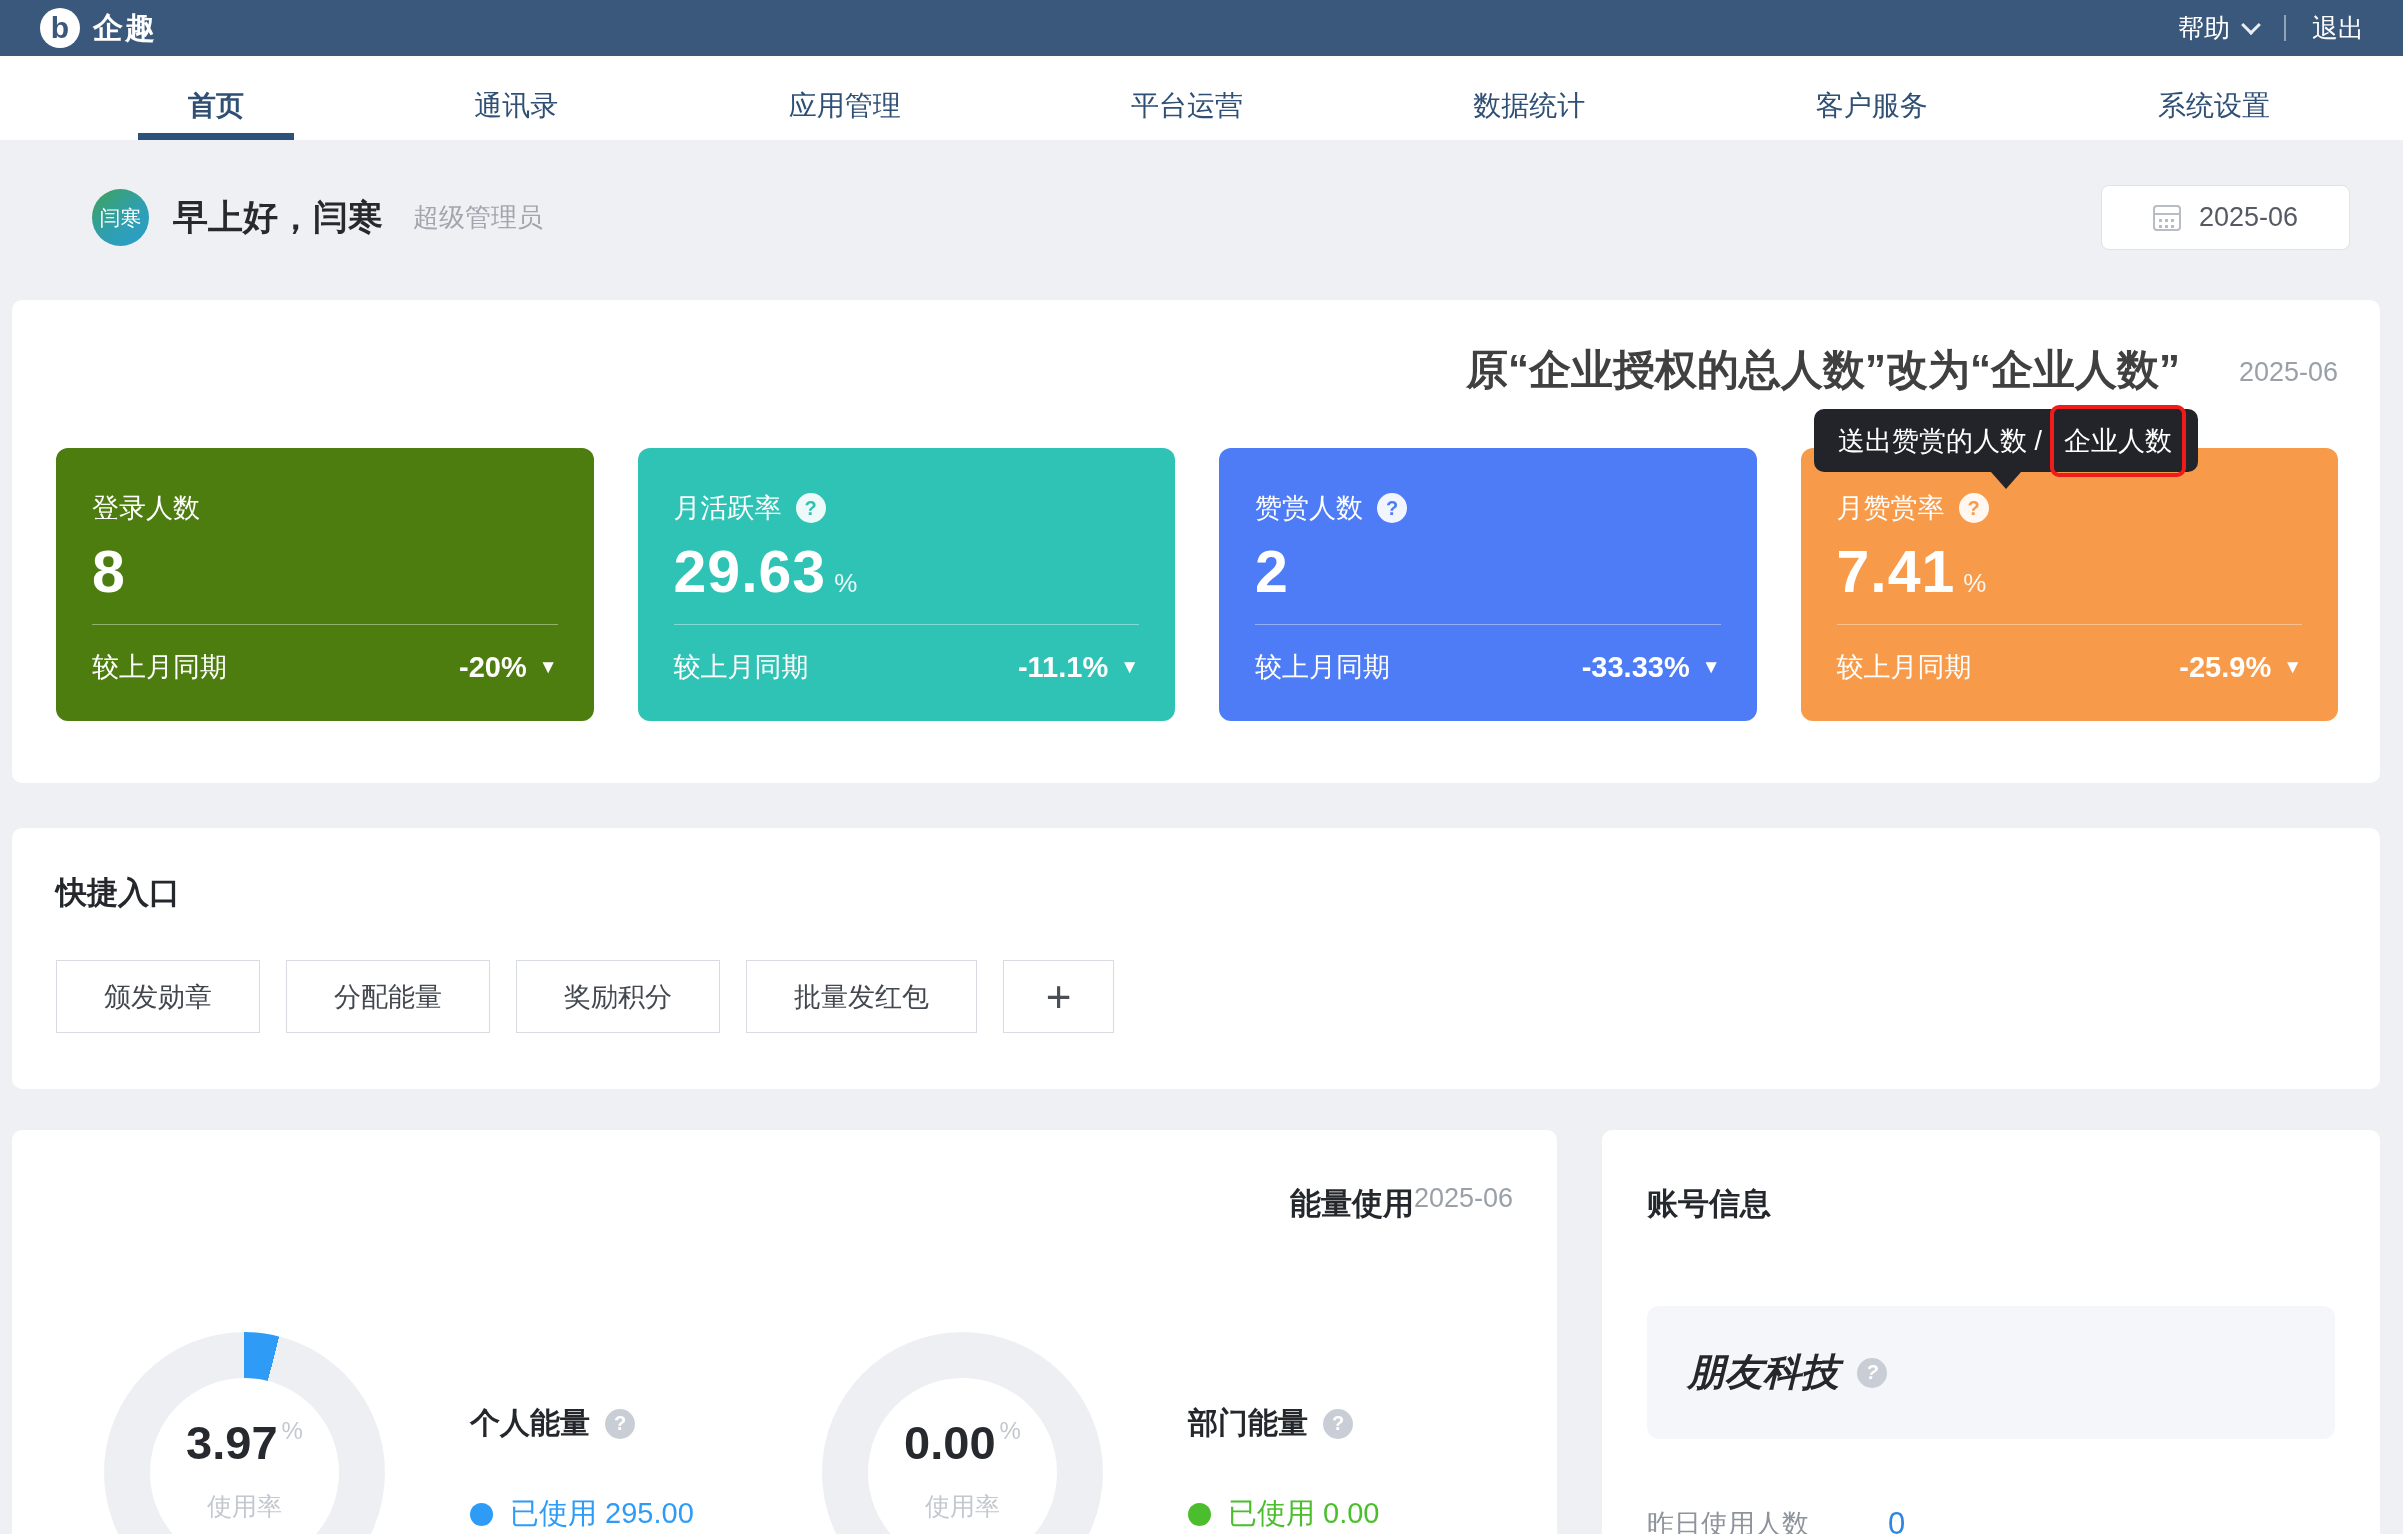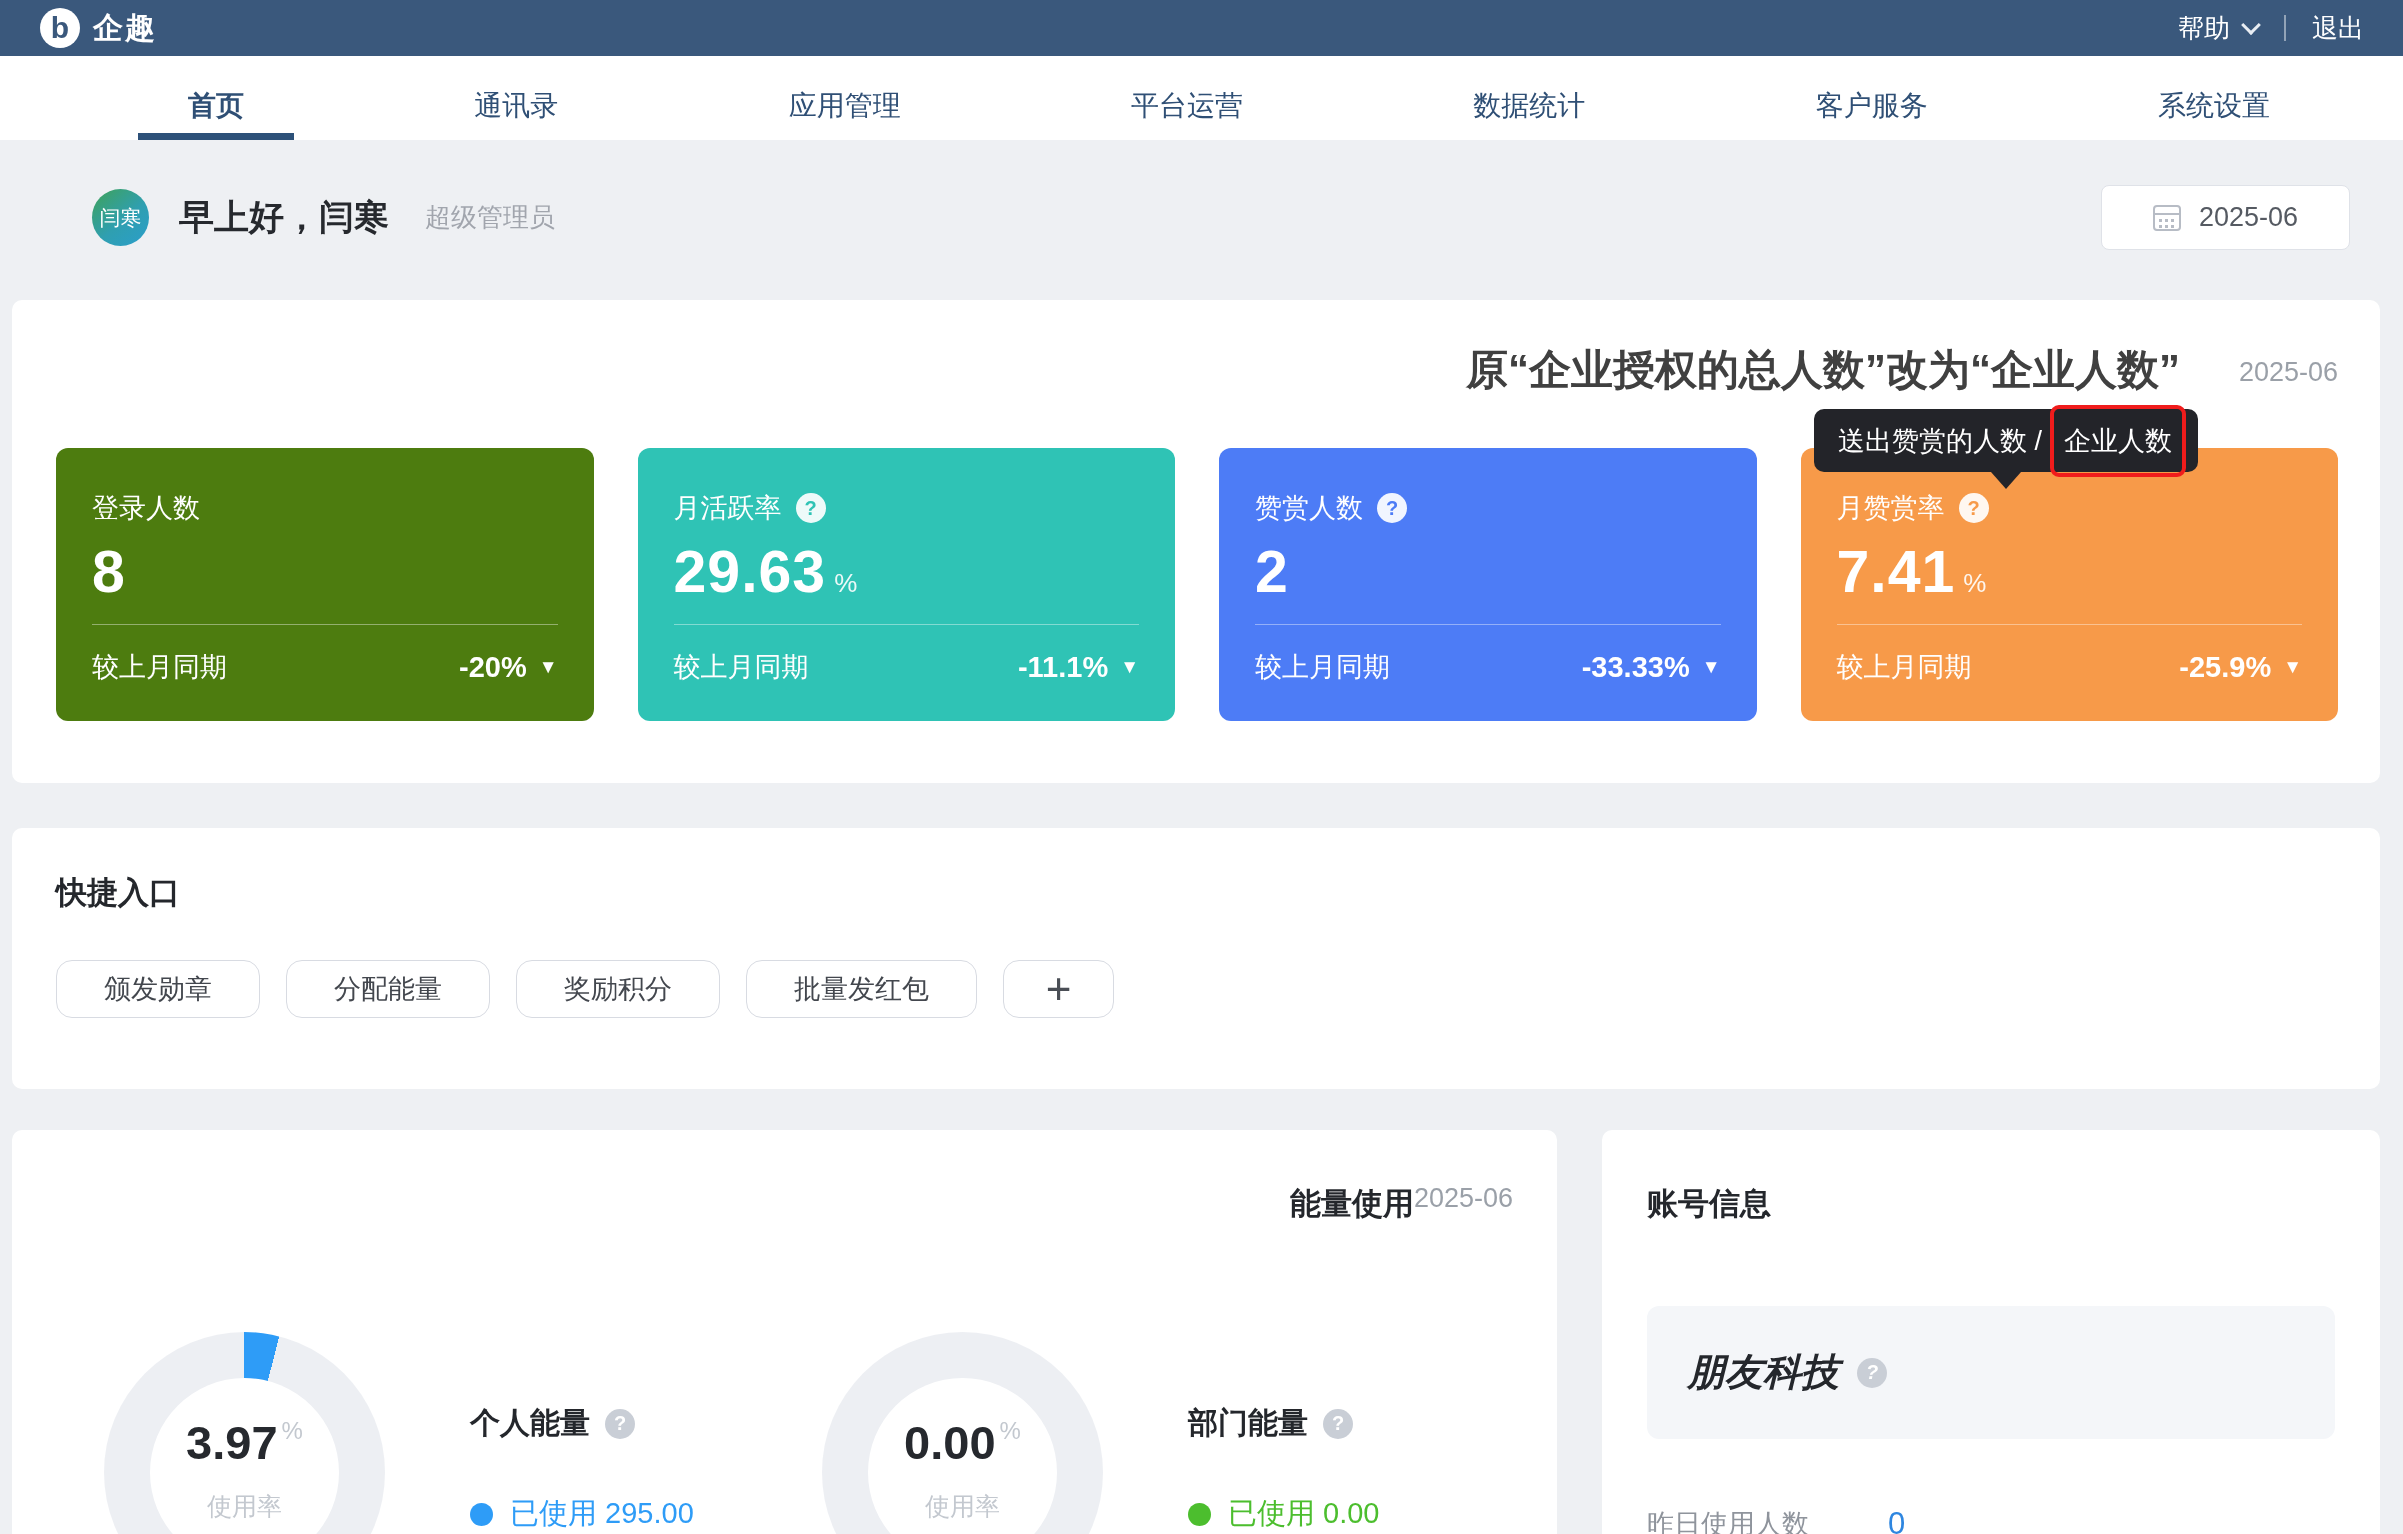--- a/index.html
+++ b/index.html
@@ -21,21 +21,21 @@
   .top-link { display:flex; align-items:center; cursor:pointer; }
   
   .navbar { height:84px; background:#fff; display:flex; justify-content:space-between;
     padding:16px 134px 0 188px; }
   .tab { position:relative; display:flex; align-items:center; font-size:28px; color:#2f4f75; cursor:pointer; }
   .tab.active { font-weight:bold; }
   .tab.active::after { content:""; position:absolute; left:50%; transform:translateX(-50%);
     bottom:0; width:156px; height:7px; background:#2d5179; }
   
   .content { padding:0 24px 0 12px; }
-  .greeting { margin-top:44px; display:flex; align-items:center; padding-left:80px; height:67px;gap:6px; }
+  .greeting { margin-top:44px; display:flex; align-items:center; padding-left:80px; height:67px; }
   .avatar { width:57px; height:57px; border-radius:50%; flex:none;
     background:linear-gradient(140deg,#3fa257 0%,#2f9fb0 55%,#2a9ecb 100%);
     color:#fff; font-size:21px; display:flex; align-items:center; justify-content:center; }
   .greet-title { font-size:35px; font-weight:bold; margin-left:24px; color:#26292e; }
   .greet-role { font-size:26px; color:#a1a5ad; margin-left:30px; }
   .date-box { margin-left:auto; margin-right:30px; width:249px; height:65px; background:#fff;
     border:1px solid #dfe2e8; border-radius:8px; display:flex; align-items:center; justify-content:center;
     gap:18px; font-size:27px; color:#555a62; cursor:pointer; }
   .cal-icon { width:28px; height:26px; border:2px solid #b7bcc5; border-radius:4px; position:relative; }
   .cal-icon::before { content:""; position:absolute; left:0; right:0; top:6px; height:2px; background:#b7bcc5; }
@@ -62,21 +62,21 @@
   .stat-value-row { margin-top:12px; display:flex; align-items:baseline; }
   .stat-value { font-size:59px; font-weight:bold; letter-spacing:1px; }
   .stat-unit { font-size:26px; margin-left:8px; opacity:.9; }
   .stat-divider { margin-top:18px; height:1px; background:rgba(255,255,255,.4); }
   .stat-bottom { margin-top:24px; display:flex; justify-content:space-between; align-items:center; font-size:27px; }
   .stat-change { font-weight:bold; font-size:29px; display:flex; align-items:center; gap:12px; }
   .tri-down { font-size:19px; }
   
   .quick-card { margin-top:45px; height:261px; padding:44px 44px 0 44px; }
   .quick-row { margin-top:46px; display:flex; gap:26px; }
-  .qbtn { height:58px; padding:0 47px; border:1px solid #d8dbe2; border-radius:16px; font-size:27px;
+  .qbtn { height:73px; padding:0 47px; border:1px solid #d8dbe2; border-radius:0; font-size:27px;
     color:#43474e; background:#fff; display:flex; align-items:center; justify-content:center; cursor:pointer; }
   .qbtn-plus { width:111px; padding:0; font-size:44px; font-weight:300; color:#4a4e55; }
   
   .bottom-row { margin-top:41px; display:flex; gap:45px; align-items:stretch; }
   .energy-card { width:1545px; height:475px; position:relative; padding:53px 44px 0 44px; flex:none; }
   .energy-head { display:flex; justify-content:flex-end; align-items:flex-start; }
   .gauge-group { position:absolute; top:202px; width:693px; }
   .gauge-group.g0 { left:92px; }
   .gauge-group.g1 { left:810px; }
   .donut { width:281px; height:281px; border-radius:50%; position:relative; background:#edeff3; }

